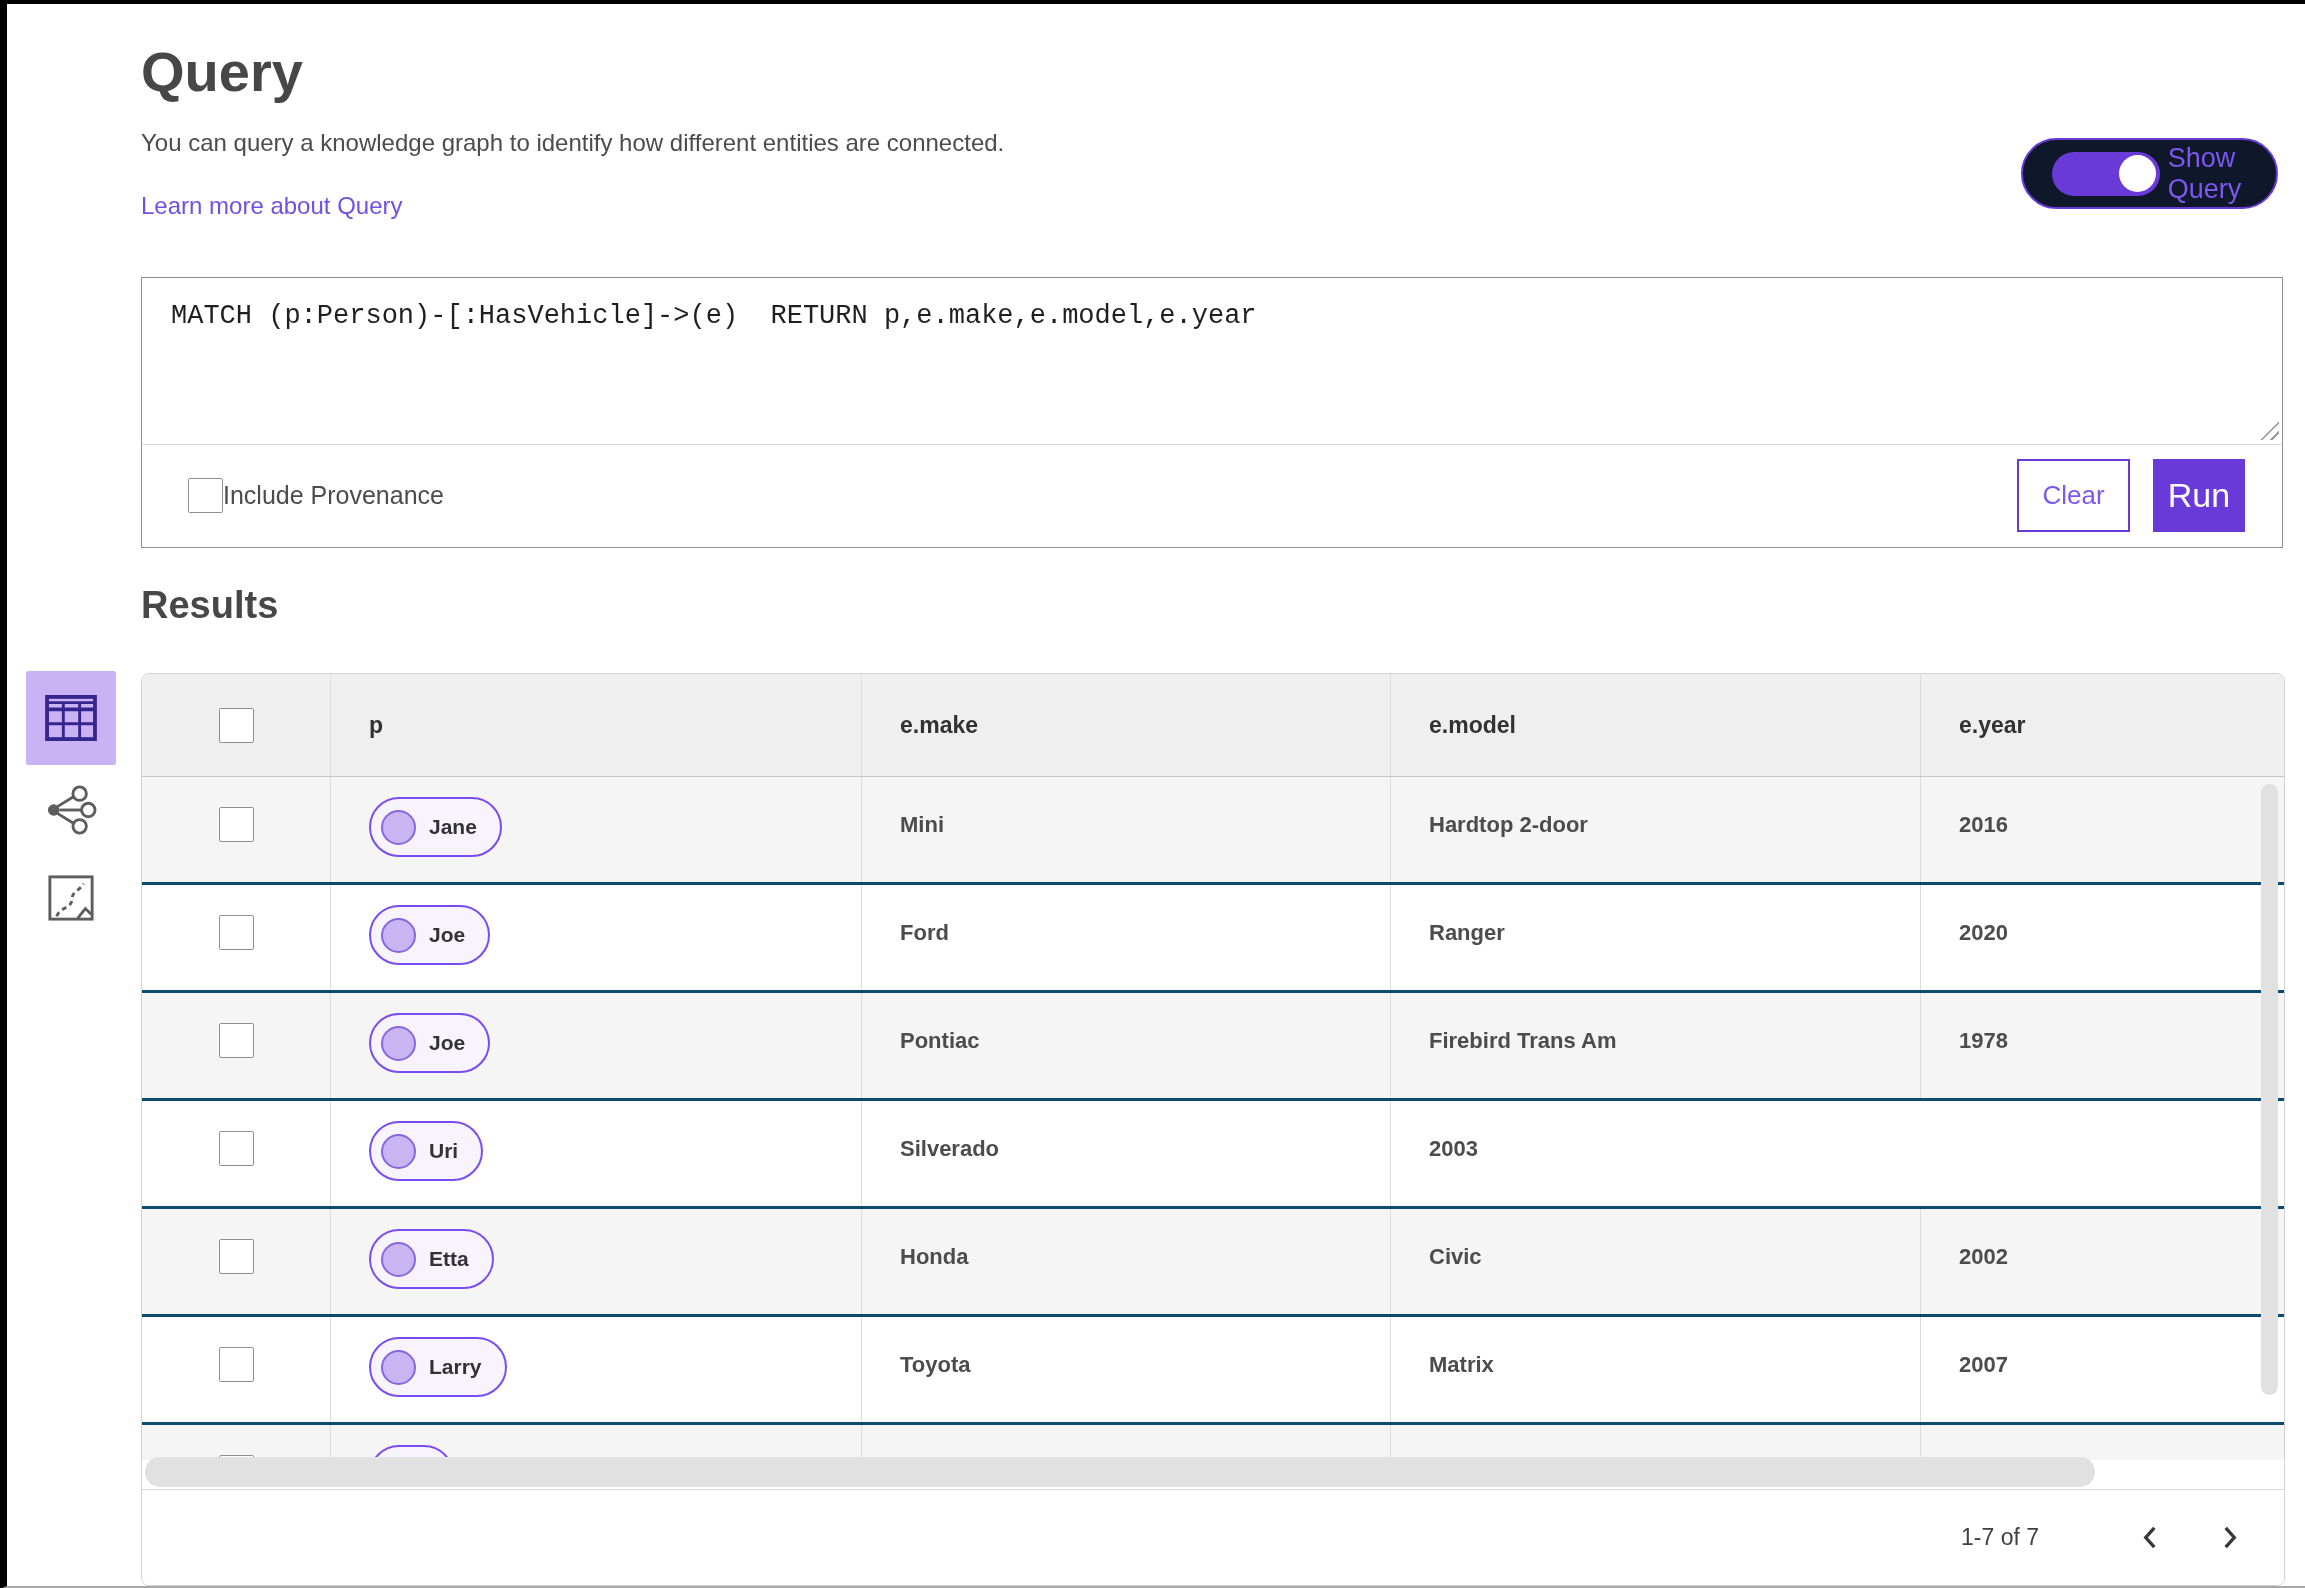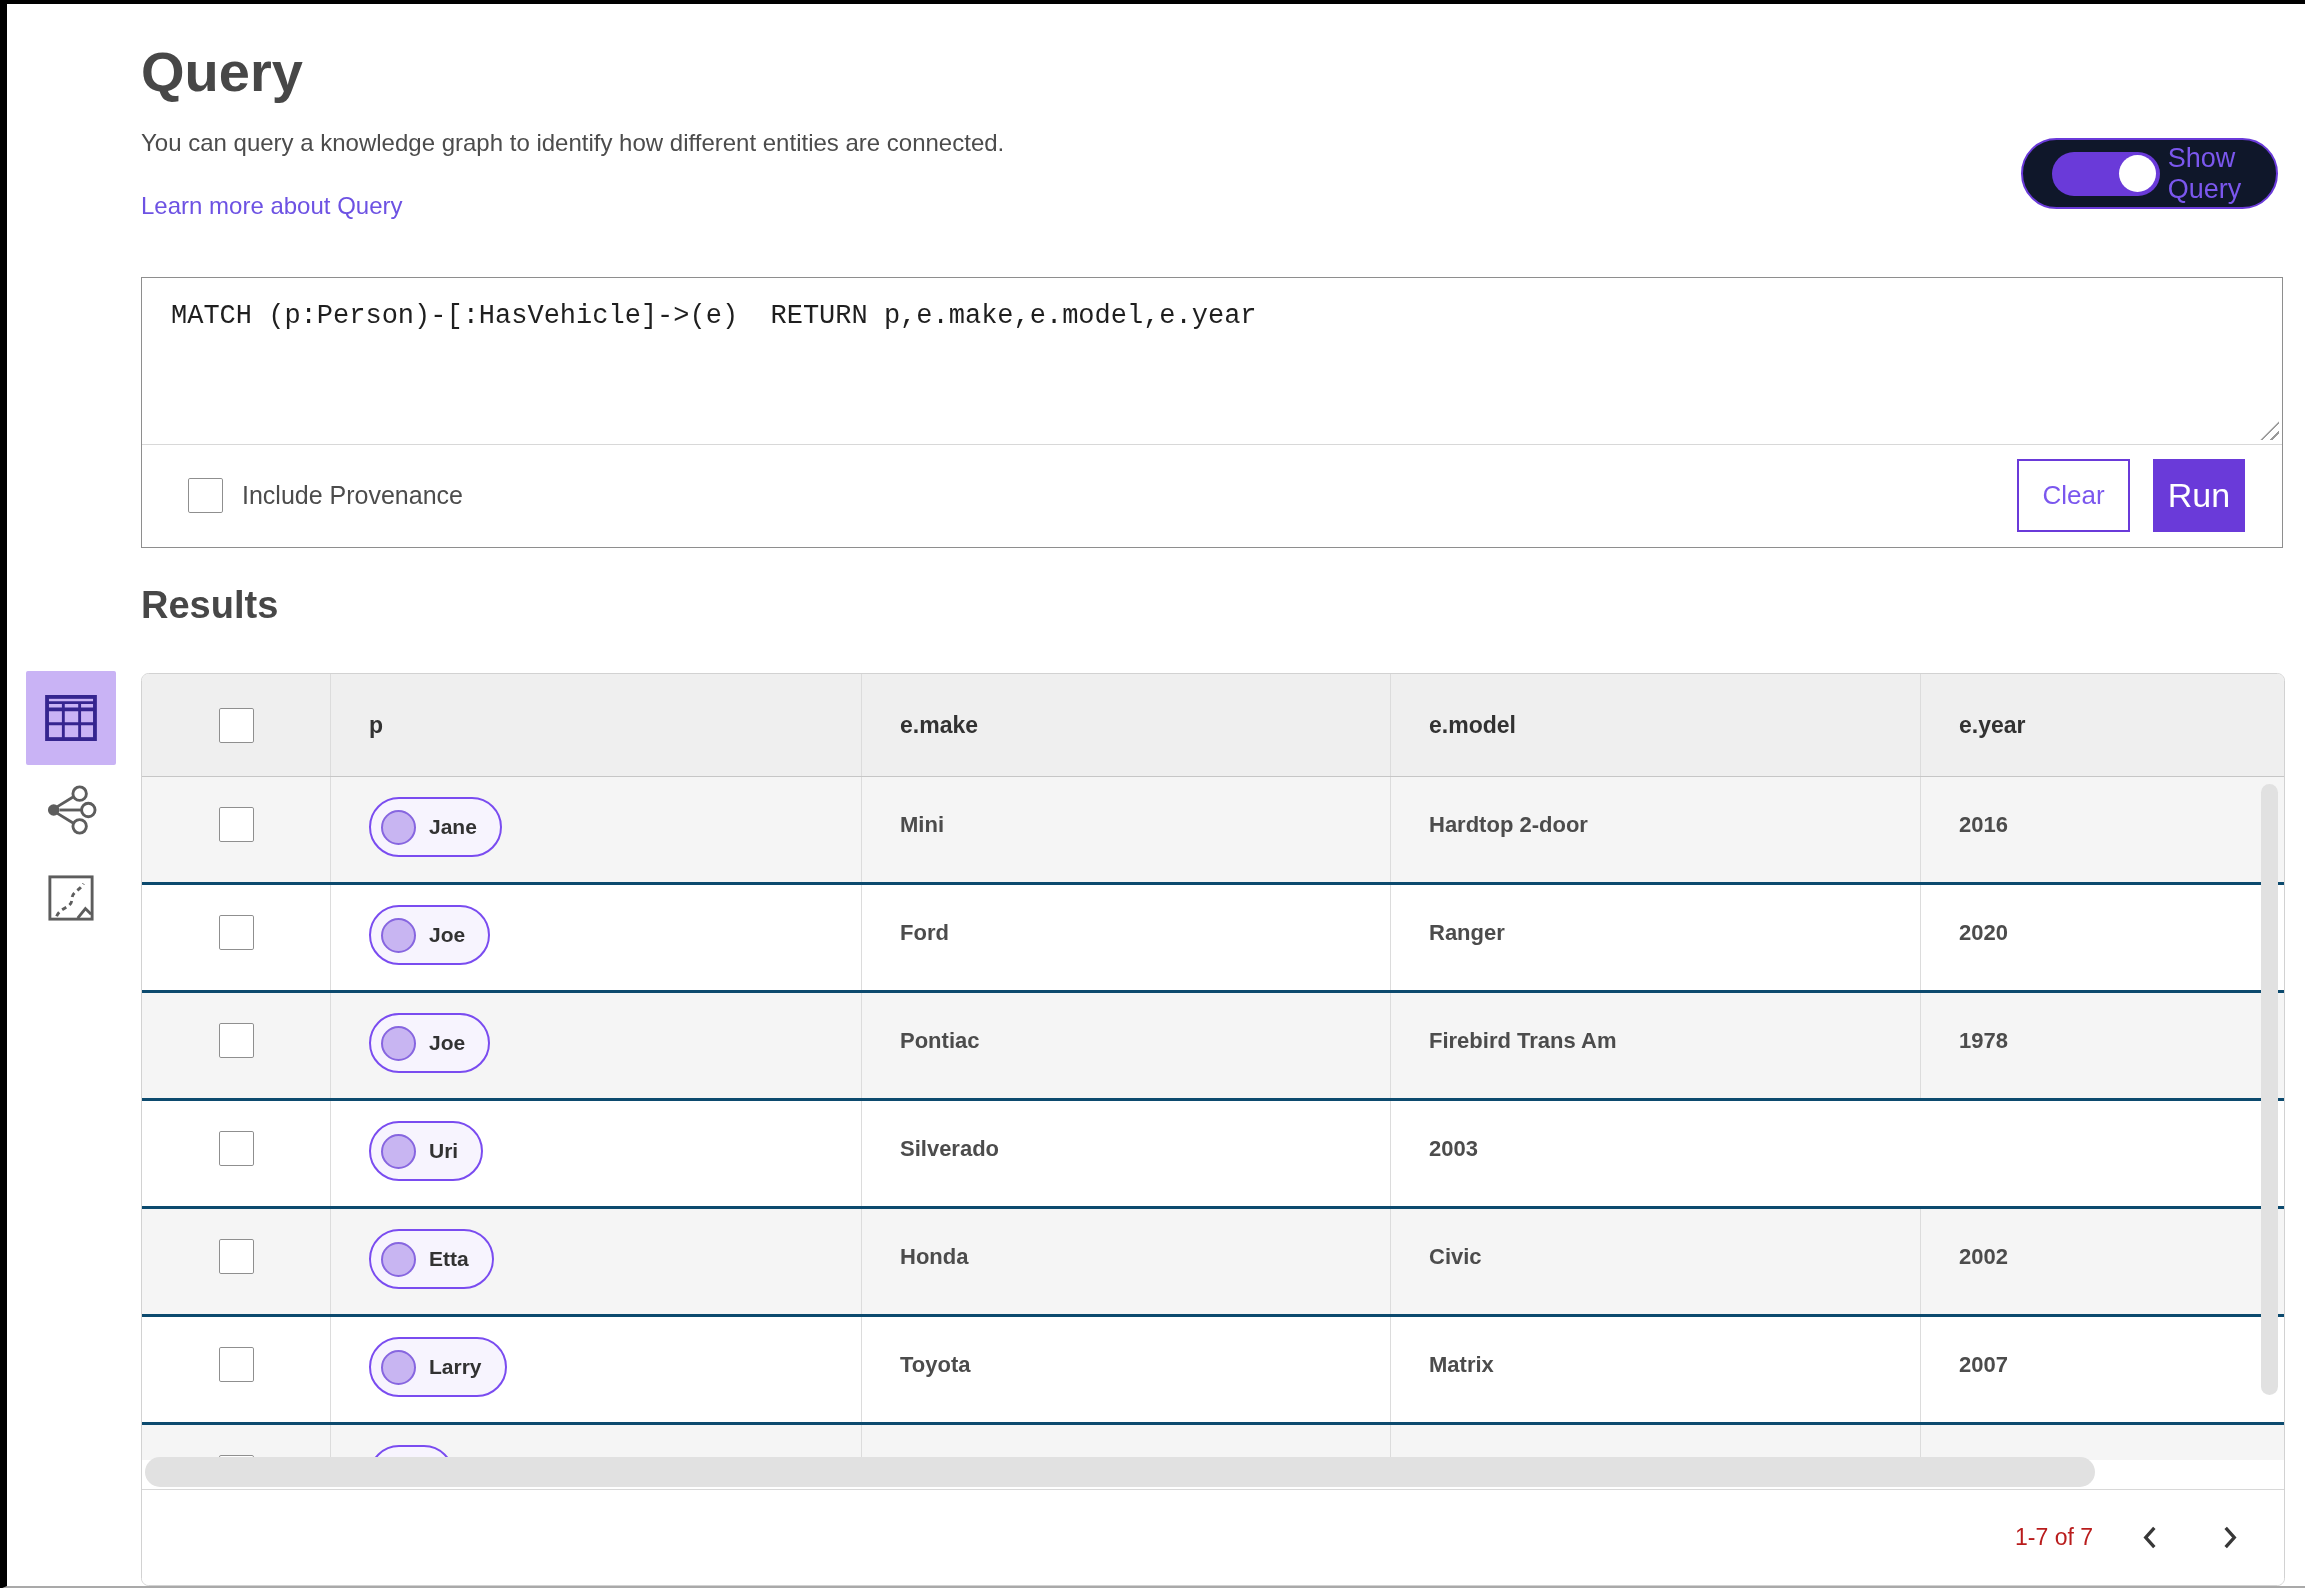--- a/index.html
+++ b/index.html
@@ -46,21 +46,21 @@
   .resize-grip {
     position:absolute; right:2.9px; bottom:3.8px; width:19px; height:19px;
     background:repeating-linear-gradient(135deg,#9a9a9a 0 1.9px,transparent 1.9px 6.7px);
     clip-path:polygon(100% 0,100% 100%,0 100%);
   }
   .query-footer { display:flex; align-items:center; height:100px; }
   .checkbox {
     display:inline-block; width:35px; height:35px; background:#fff;
     border:1.9px solid #8f8f8f; border-radius:1.9px; cursor:pointer; flex:0 0 auto;
   }
-  .provenance-label { font-size:25px; color:#4c4c4c; margin-left:19px; }
+  .provenance-label { font-size:25px; color:#4c4c4c; }
   .query-footer .spacer { flex:1; }
   .btn-clear {
     width:113px; height:73px; border:2.9px solid #6a3ad9; background:#fff; color:#7b57ee;
     font-size:26px; font-family:inherit; cursor:pointer; margin-right:23px;
   }
   .btn-run {
     width:92px; height:73px; border:none; background:#6a3ad9; color:#fff;
     font-size:34px; font-family:Liberation Sans, sans-serif; cursor:pointer; margin-right:37px;
   }
 
@@ -101,21 +101,21 @@
   .pill-name { font-size:21px; color:#323232; white-space:nowrap; }
 
   .vscroll-thumb { right:5.8px; top:110px; width:17.3px; height:611px; border-radius:8.6px; background:#e1e1e1; cursor:pointer; }
   .hscroll-thumb { left:2.9px; top:783px; width:1950px; height:30px; border-radius:15.4px; background:#e1e1e1; cursor:pointer; }
 
   .table-footer {
     position:absolute; left:0; right:0; bottom:0; height:96px; background:#fff;
     border-top:1.9px solid #d8d8d8; display:flex; align-items:center; justify-content:flex-end;
     padding-right:33px;
   }
-  .range-label { font-size:23px; color:#b91c1c; }
+  .range-label { font-size:23px; color:#404040; margin-right:54px; }
   .pager-btn {
     width:44px; height:44px; background:none; border:none; cursor:pointer;
     display:flex; align-items:center; justify-content:center; margin-left:35px;
   }
 </style>
 </head>
 <body>
 
 <div class="screen">
 

